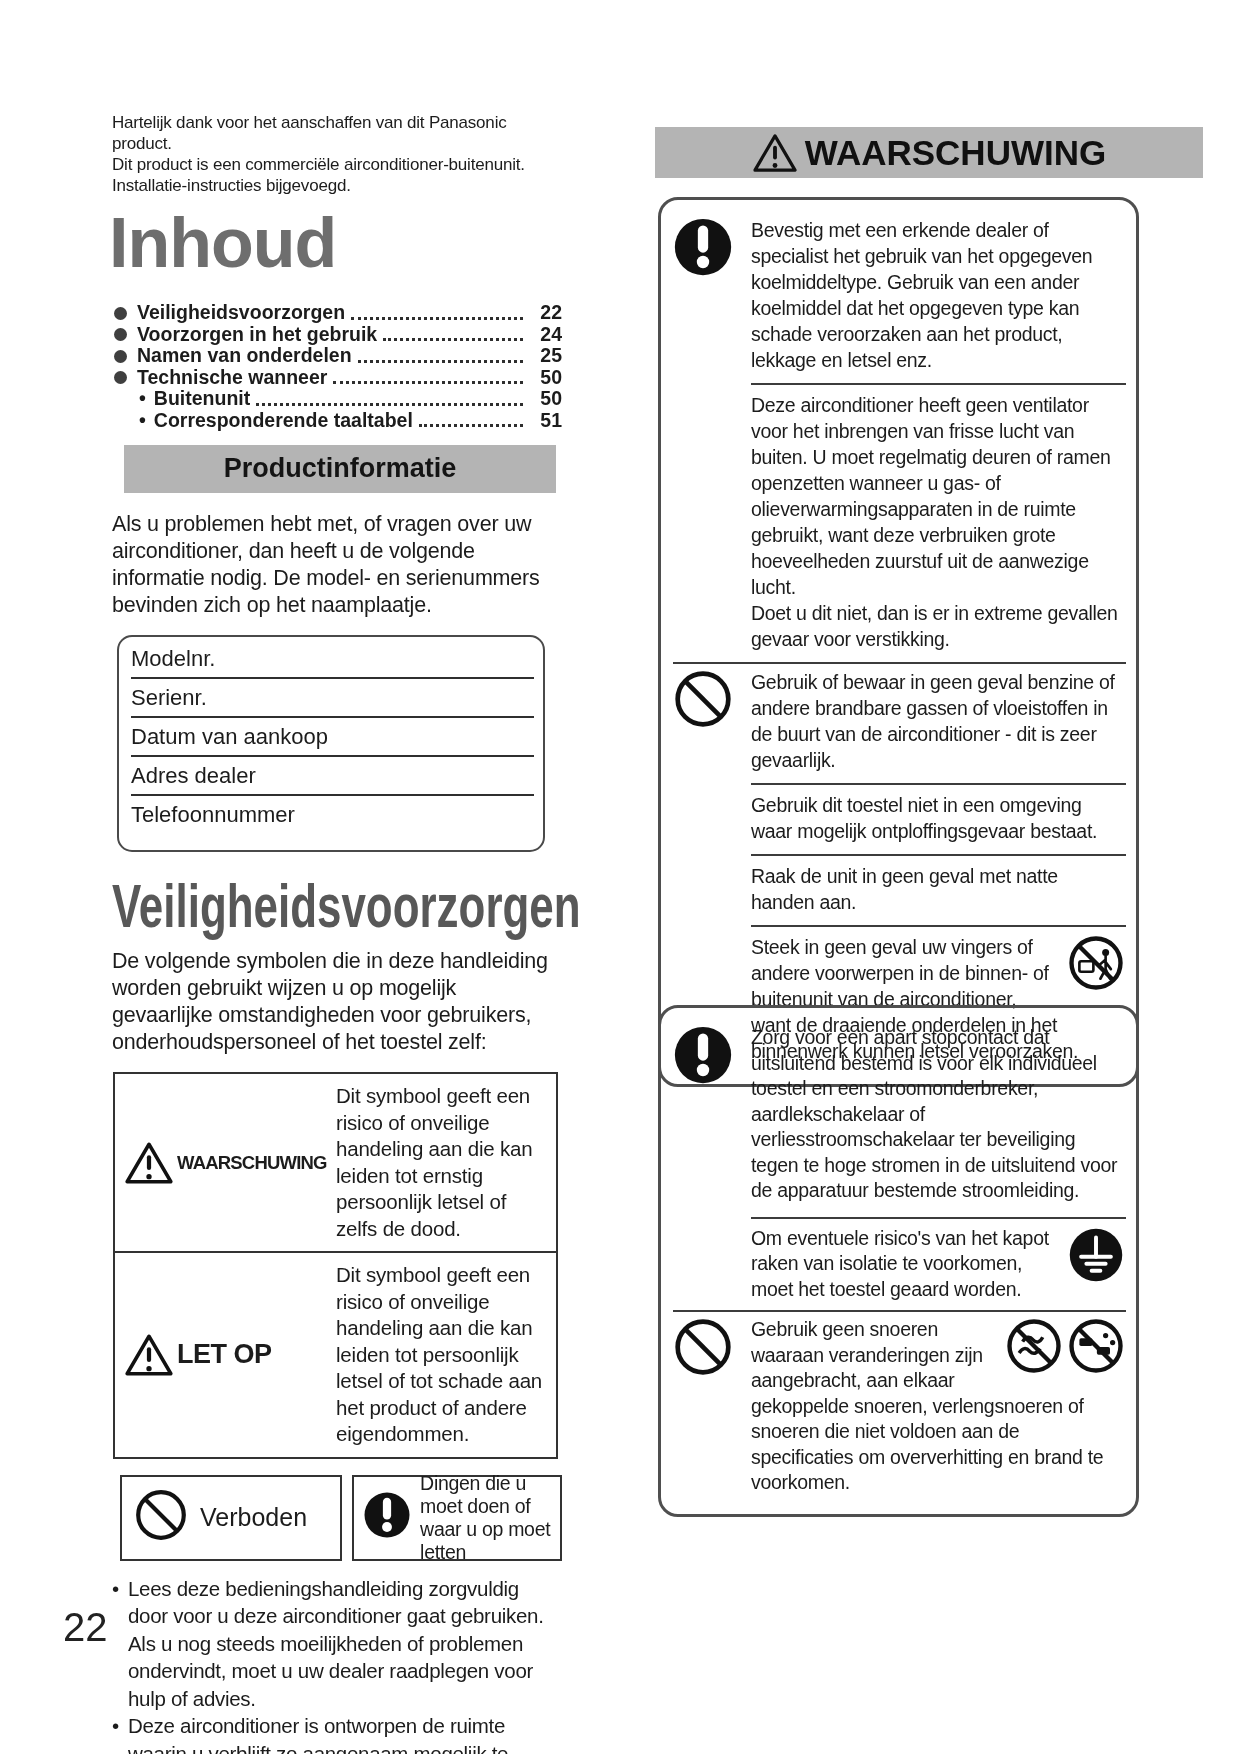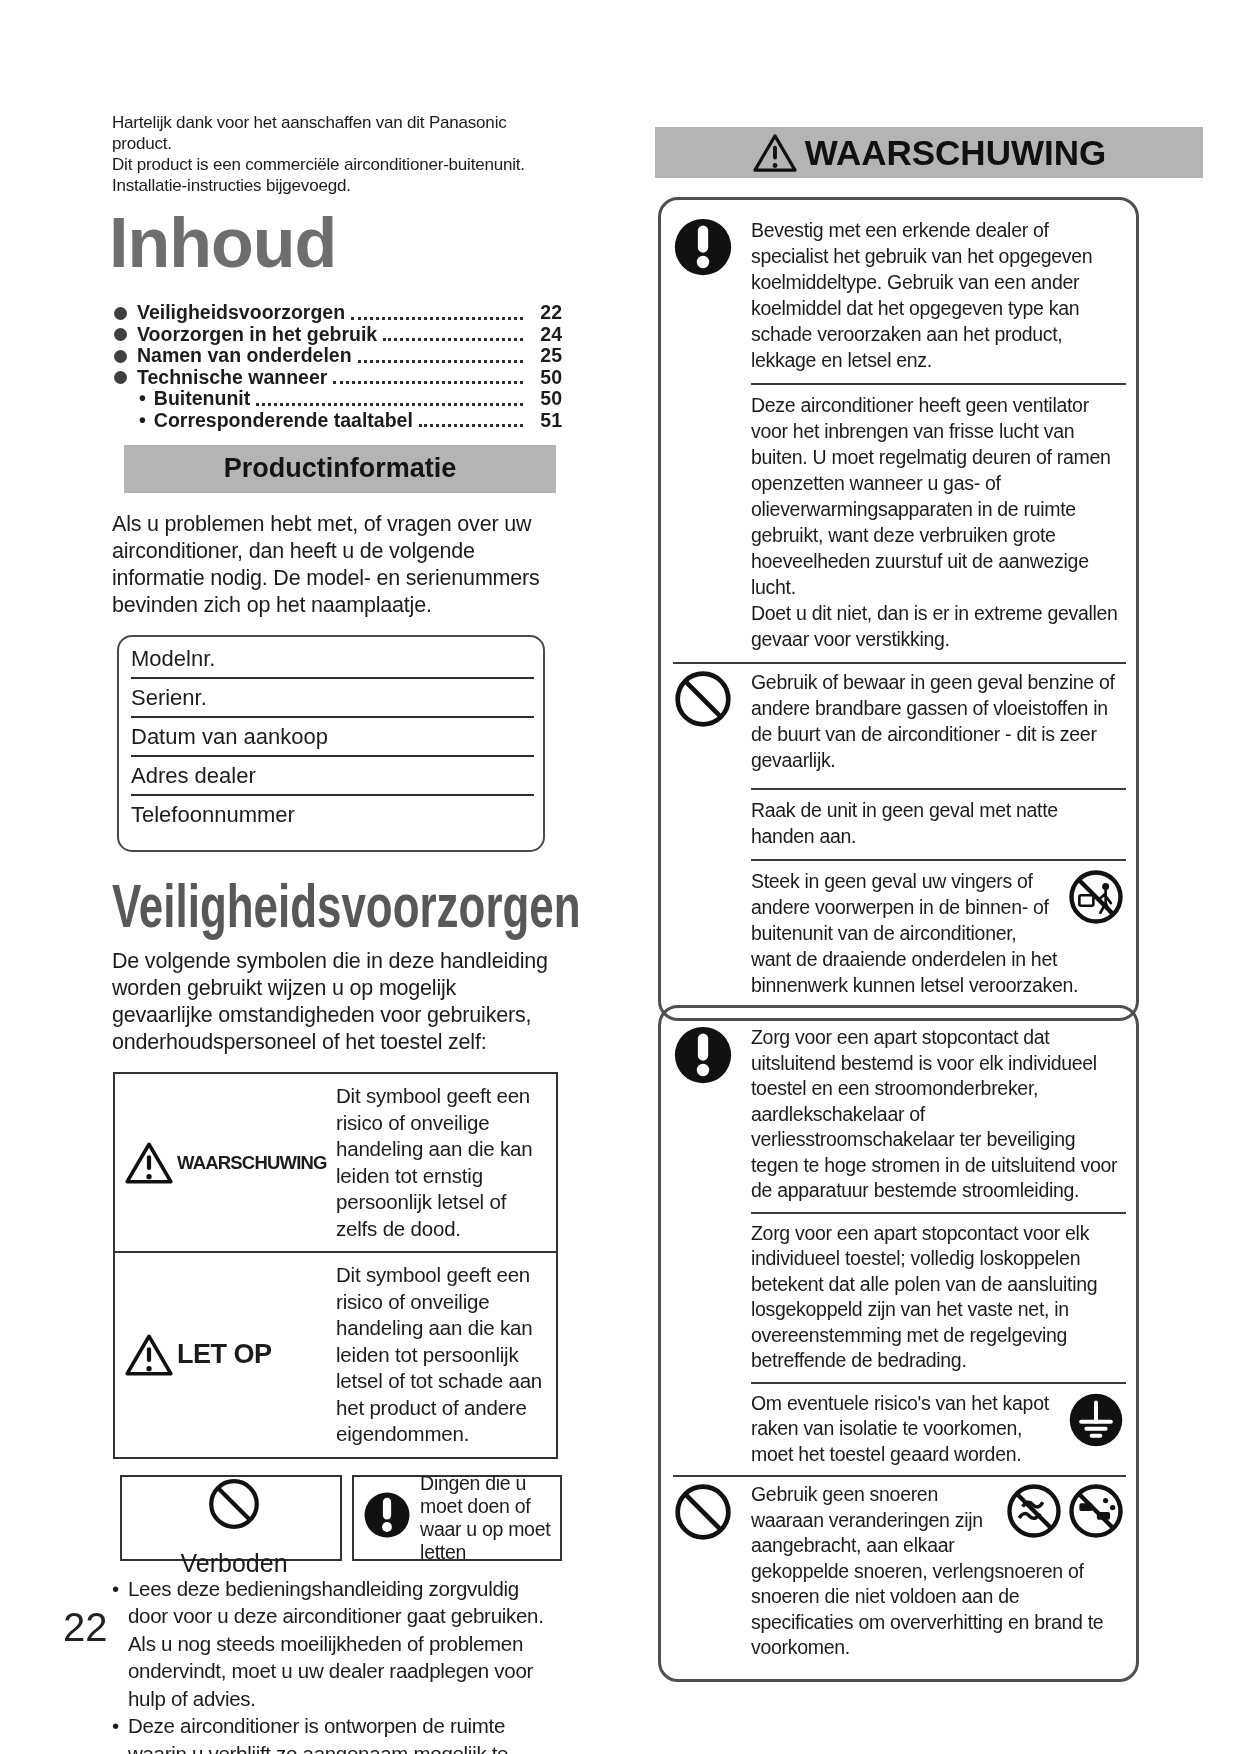--- a/index.html
+++ b/index.html
@@ -30,21 +30,21 @@
   .sym-table { margin:10px 0 16px 1px; width:441px; border:2.5px solid #333; }
   .sym-row { display:flex; }
   .sym-row + .sym-row { border-top:2px solid #333; }
   .sym-cell-label { flex:0 0 212px; display:flex; align-items:center; padding:6px 0 6px 9px; gap:3px; }
   .sym-label-1 { font-weight:bold; font-size:18.5px; letter-spacing:-0.8px; }
   .sym-label-2 { font-weight:bold; font-size:27px; letter-spacing:-0.5px; }
   .sym-cell-text { flex:1; font-size:20.5px; line-height:26.5px; padding:9px 6px 9px 0; letter-spacing:-0.2px; }
   .tri-small svg { width:50px; height:44px; display:block; }
   .legend { display:flex; gap:10px; margin:14px 0 14px 8px; }
   .legend-box { border:2.5px solid #333; display:flex; align-items:center; box-sizing:border-box; height:86px; }
-  .legend-box.forbidden { width:245px; padding:0 6px 0 12px; gap:12px; font-size:25px;flex-direction:column; }
+  .legend-box.forbidden { width:245px; padding:0 6px 0 12px; gap:12px; font-size:25px; }
   .legend-box.mandatory { width:232px; padding:0 4px 0 9px; gap:9px; font-size:19.5px; line-height:23px; letter-spacing:-0.3px; }
   .bullets { font-size:20.5px; line-height:27.5px; letter-spacing:-0.3px; }
   .bullet { display:flex; }
   .bullet .b { flex:0 0 16px; }
   .bullet p { margin:0; flex:1; }
   .page-num { position:absolute; left:63px; top:1605px; font-size:40px; color:#222; }
   
   .warn-bar { position:absolute; left:655px; top:127px; width:548px; height:51px; background:#b4b4b4; display:flex; align-items:center; justify-content:center; gap:7px; font-weight:bold; font-size:35px; color:#101010; }
   .warn-bar svg { width:46px; height:40px; }
   .warn-box { position:absolute; left:658px; width:481px; box-sizing:border-box; border:3px solid #4f4f4f; border-radius:20px; padding:12px 10px 10px 12px; }
@@ -240,20 +240,21 @@
         <svg viewBox="0 0 64 64">
             <circle cx="32" cy="32" r="27" fill="none" stroke="#111" stroke-width="5"></circle>
             <line x1="13" y1="13" x2="51" y2="51" stroke="#111" stroke-width="5"></line>
           </svg>
       </div>
       <div class="tx"><span class="t">Gebruik of bewaar in geen geval benzine of andere brandbare gassen of vloeistoffen in de buurt van de airconditioner - dit is zeer gevaarlijk.</span></div>
     </div>
 
     <div class="sec rt">
       <div class="ic"></div>
+      <div class="tx"><span class="t">Gebruik dit toestel niet in een omgeving waar mogelijk ontploffingsgevaar bestaat.</span></div>
     </div>
 
     <div class="sec rt">
       <div class="ic"></div>
       <div class="tx"><span class="t">Raak de unit in geen geval met natte handen aan.</span></div>
     </div>
 
     <div class="sec rt">
       <div class="ic"></div>
       <div class="tx">
@@ -279,21 +280,20 @@
             <circle cx="32" cy="32" r="30" fill="#111"></circle>
             <rect x="26.5" y="9" width="11" height="29" rx="5.5" fill="#fff"></rect>
             <circle cx="32" cy="48" r="6.6" fill="#fff"></circle>
           </svg>
       </div>
       <div class="tx"><span class="t">Zorg voor een apart stopcontact dat uitsluitend bestemd is voor elk individueel toestel en een stroomonderbreker, aardlekschakelaar of verliesstroomschakelaar ter beveiliging tegen te hoge stromen in de uitsluitend voor de apparatuur bestemde stroomleiding.</span></div>
     </div>
 
     <div class="sec rt">
       <div class="ic"></div>
-      <div class="tx"><span class="t">Zorg voor een apart stopcontact voor elk individueel toestel; volledig loskoppelen betekent dat alle polen van de aansluiting losgekoppeld zijn van het vaste net, in overeenstemming met de regelgeving betreffende de bedrading.</span></div>
     </div>
 
     <div class="sec rt">
       <div class="ic"></div>
       <div class="tx">
         <span class="fl-ic">
           <svg viewBox="0 0 64 64">
               <circle cx="32" cy="32" r="30" fill="#111"></circle>
               <g stroke="#fff" stroke-width="4.5" stroke-linecap="round">
                 <line x1="32" y1="12" x2="32" y2="34"></line>

